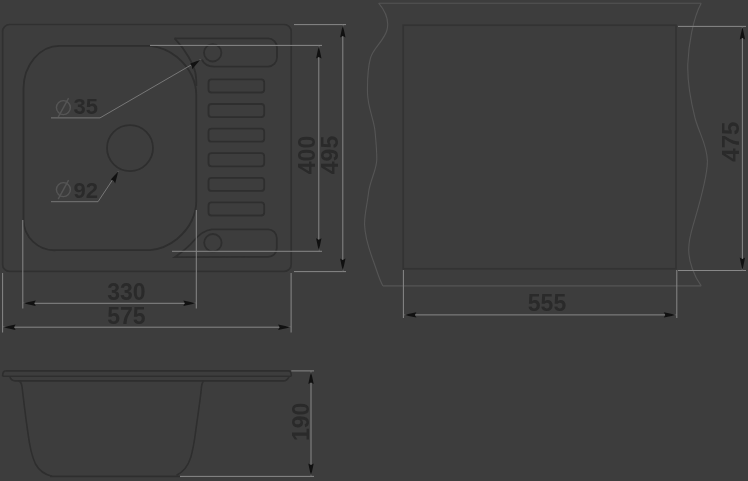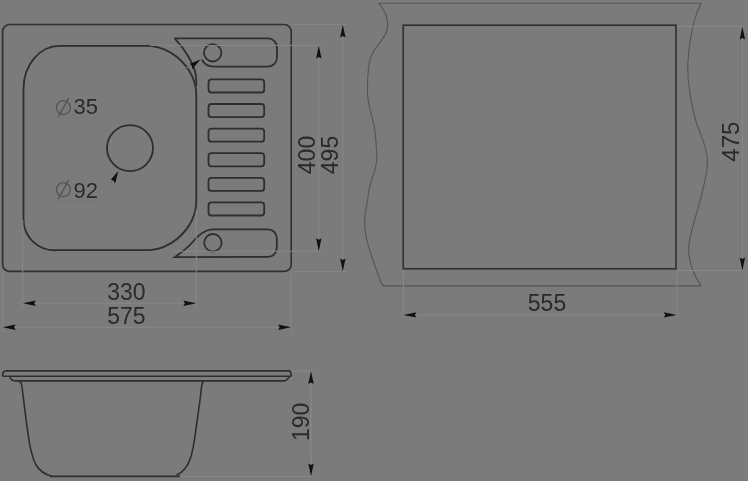--- a/index.html
+++ b/index.html
@@ -1,16 +1,16 @@
 <!DOCTYPE html>
 <html><head>
 <meta charset="utf-8">
 <style>
   html,body{margin:0;padding:0;background:#ffffff;}
-  .wrap{width:748px;height:481px;position:relative;background:#3b82f6;overflow:hidden;filter:grayscale(1);}
+  .wrap{width:748px;height:481px;position:relative;background:#b91c1c;overflow:hidden;filter:grayscale(1);font-weight:bold;}
   svg{display:block;}
   text{font-family:"Liberation Sans", sans-serif;fill:#2a2a2a;}
 </style>
 </head>
 <body>
 <div class="wrap">
 <svg width="748" height="481" viewBox="0 0 748 481">
 <defs>
 </defs>
 

